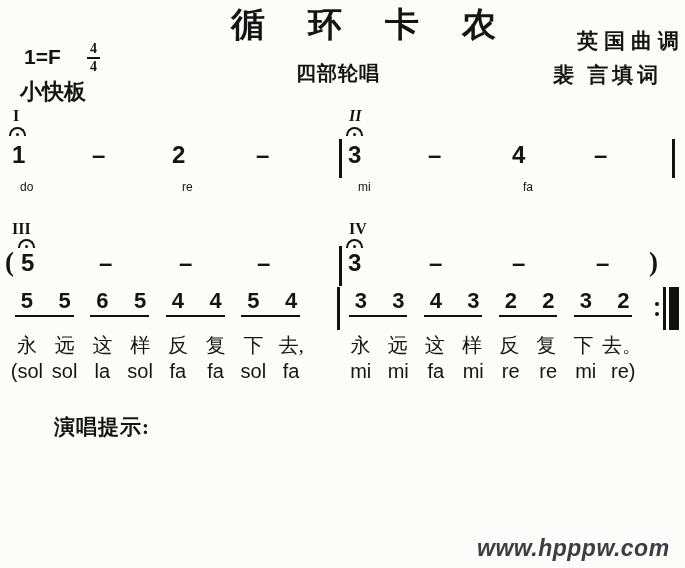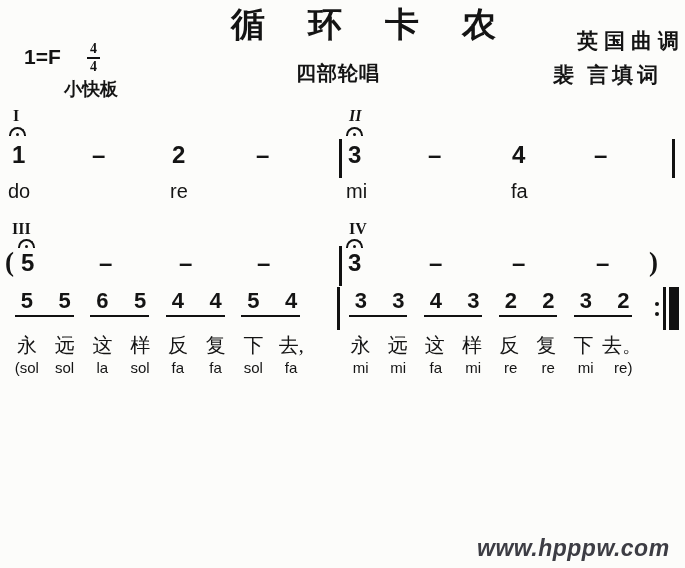--- a/index.html
+++ b/index.html
@@ -11,45 +11,45 @@
   .abs{position:absolute; white-space:nowrap;}
   
   .title{font-size:34px; font-weight:bold; letter-spacing:43px; line-height:1;}
   .subtitle{font-size:20px; font-weight:bold; letter-spacing:1px;}
   .credit{font-size:21px; font-weight:600; letter-spacing:6px;}
   .keysig{font-family:"Liberation Sans","DejaVu Sans",sans-serif; font-size:21px; font-weight:bold;}
   .timesig{display:inline-flex; flex-direction:column; align-items:center;
     font-size:14px; font-weight:bold; line-height:1;}
   .timesig .ts-top{border-bottom:2px solid #111; padding:0 3px 1px;}
   .timesig .ts-bot{padding-top:1px;}
-  .tempo{font-size:18px; font-weight:bold;margin-left:44px;}
+  .tempo{font-size:22px; font-weight:bold;}
   
   .voice{font-size:16px; font-weight:bold;}
   .note{font-family:"Liberation Sans","DejaVu Sans",sans-serif;
     font-size:24px; font-weight:bold; line-height:1;}
-  .lyric-lat{font-family:"Liberation Sans","DejaVu Sans",sans-serif; font-size:20px; line-height:1;}
+  .lyric-lat{font-family:"Liberation Sans","DejaVu Sans",sans-serif; font-size:12px; line-height:1;margin-left:12px;}
   .paren{font-size:27px; line-height:1; font-weight:bold;}
   .barline{position:absolute; width:2.5px; background:#111;}
   .fermata{position:absolute; width:17px; height:9px;}
   .fermata::before{content:""; position:absolute; inset:0;
     border:2.5px solid #111; border-bottom:none; border-radius:9px 9px 0 0;}
   .fermata::after{content:""; position:absolute; left:calc(50% - 2px); bottom:0;
     width:3.5px; height:3.5px; background:#111; border-radius:50%;}
   
   .measure{position:absolute;}
   .nrow{display:flex;}
   .pair{flex:1; display:flex; position:relative; padding-bottom:5px;}
   .pair::after{content:""; position:absolute; left:9%; right:13%; bottom:0; height:2.5px; background:#111;}
   .nt{flex:1; text-align:center; font-family:"Liberation Sans","DejaVu Sans",sans-serif;
     font-size:22px; font-weight:bold; line-height:1;}
   .lrow{display:flex; margin-top:17px;}
   .lc{flex:1; text-align:center; font-size:20px; line-height:1.1;}
   .srow{display:flex; margin-top:4px;}
   .sc{flex:1; text-align:center; font-family:"Liberation Sans","DejaVu Sans",sans-serif;
-    font-size:15px; line-height:1.1;}
+    font-size:20px; line-height:1.1;}
   .repeat{position:absolute; display:flex; align-items:center;}
   .repeat .dots{display:flex; flex-direction:column; gap:6px; margin-right:4px;}
   .repeat .dot{width:4px; height:4px; background:#111; border-radius:50%;}
   .repeat .thin{width:2.5px; height:43px; background:#111; margin-right:3px;}
   .repeat .thick{width:10px; height:43px; background:#111;}
   
   .notes-heading{font-size:21px; font-weight:bold; letter-spacing:1px;}
   .notes-body{position:absolute; left:4px; top:446px; width:676px;
     font-size:21px; line-height:36px; text-align:justify; text-indent:2.2em; letter-spacing:0.5px;}
   .watermark{font-family:"Liberation Sans","DejaVu Sans",sans-serif;
@@ -201,16 +201,17 @@
     <div class="repeat" style="left:655px; top:287px;">
       <span class="dots">
         <span class="dot"></span>
           <span class="dot"></span>
       </span>
       <span class="thin"></span>
       <span class="thick"></span>
     </div>
   </div>
 
+  <div class="abs notes-heading" style="left:54px; top:413px;">演唱提示:</div>
 
   <div class="abs watermark" style="left:477px; top:535px;">www.hpppw.com</div>
 
 </div>
 
 </body></html>

